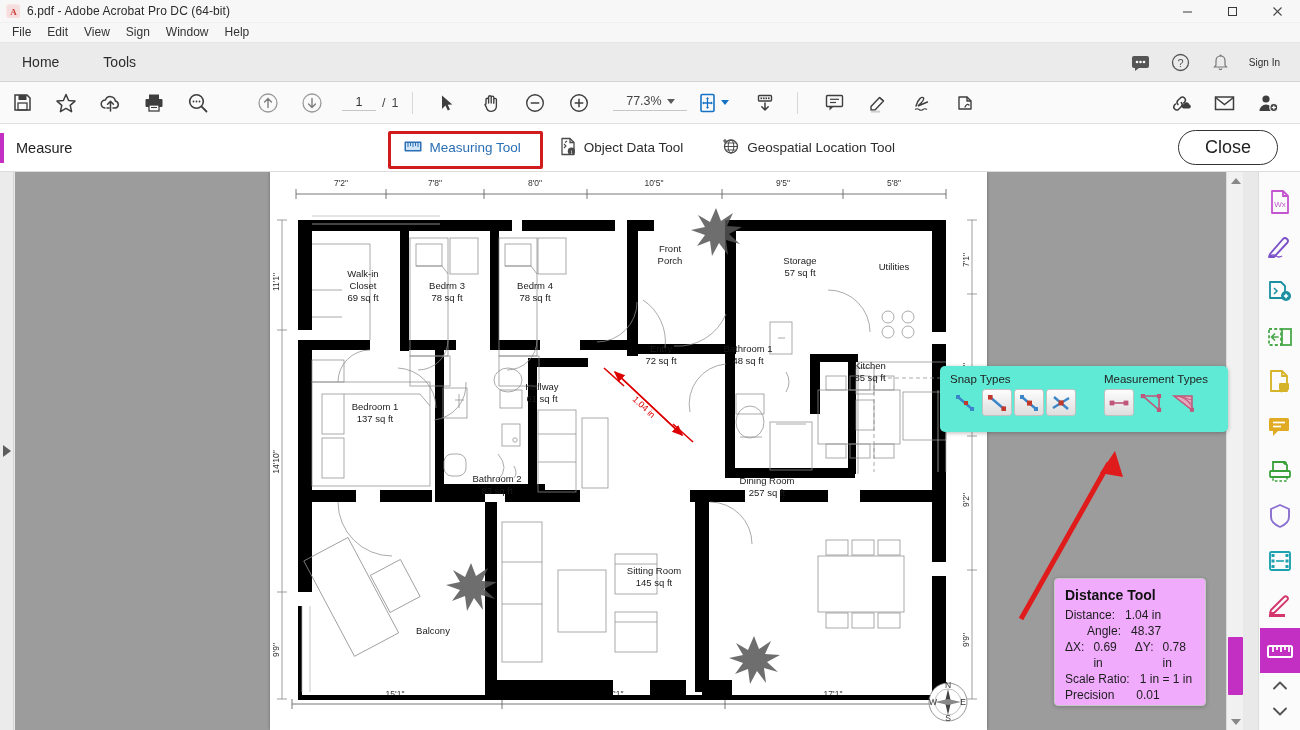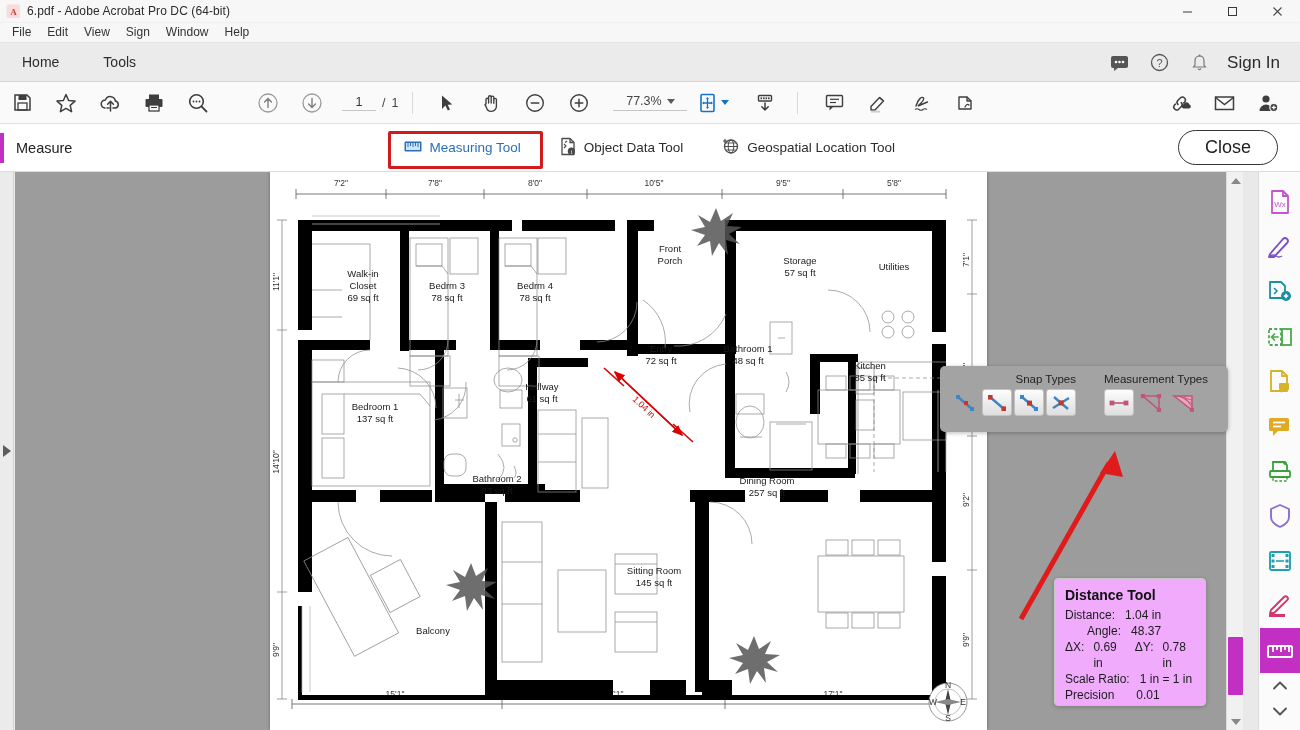--- a/index.html
+++ b/index.html
@@ -57,21 +57,21 @@
   .tab-doc .closex {
     position: absolute; right: 12px; top: 50%; transform: translateY(-50%);
     font-size: 13px; color: #555;
   }
   .tab-rest { flex: 1; }
   .tab-right {
     position: absolute; right: 0; top: 0; height: 39px;
     display: flex; align-items: center; gap: 0px; padding-right: 12px;
   }
   .tab-ricon { width: 40px; display: flex; align-items: center; justify-content: center; }
-  .signin { font-size: 17px; color: #2c2c2c; padding-left: 8px; padding-right: 8px; }
+  .signin { font-size: 10px; color: #2c2c2c; padding-left: 8px; padding-right: 8px; }
 
   
   .toolbar {
     position: absolute; left: 0; top: 82px; width: 1300px; height: 42px;
     background: #fafafa; border-bottom: 1px solid #e0e0e0;
     display: flex; align-items: center;
   }
   .tb { width: 44px; height: 42px; display: flex; align-items: center; justify-content: center; }
   .tb svg { display: block; }
   .tb-sep { width: 1px; height: 22px; background: #d8d8d8; margin: 0 6px; }
@@ -155,22 +155,22 @@
   }
   .rail-item {
     width: 40px; height: 46px; display: flex; align-items: center; justify-content: center;
   }
   .rail-item.selected { background: #c22fc2; }
   .rail-nav { width: 40px; height: 26px; display: flex; align-items: center; justify-content: center; }
 
   
   .snappanel {
     position: absolute; left: 940px; top: 194px; width: 288px; height: 66px;
-    background: #a3a3a3; border-radius: 5px; box-shadow: 0 1px 4px rgba(0,0,0,.28);
-    display: flex; align-items: flex-start; padding: 7px 10px; text-align: right;
+    background: #5eead4; border-radius: 5px; box-shadow: 0 1px 4px rgba(0,0,0,.28);
+    display: flex; align-items: flex-start; padding: 7px 10px;
   }
   .snapgroup-label { font-size: 11.5px; color: #222; margin-bottom: 4px; white-space: nowrap; }
   .snaprow { display: flex; gap: 2px; }
   .snapbtn {
     width: 30px; height: 27px; display: flex; align-items: center; justify-content: center;
     border-radius: 3px;
   }
   .snapbtn.on { background: linear-gradient(#fdfdfd,#dedede); border: 1px solid #c2c2c2; }
 
   

